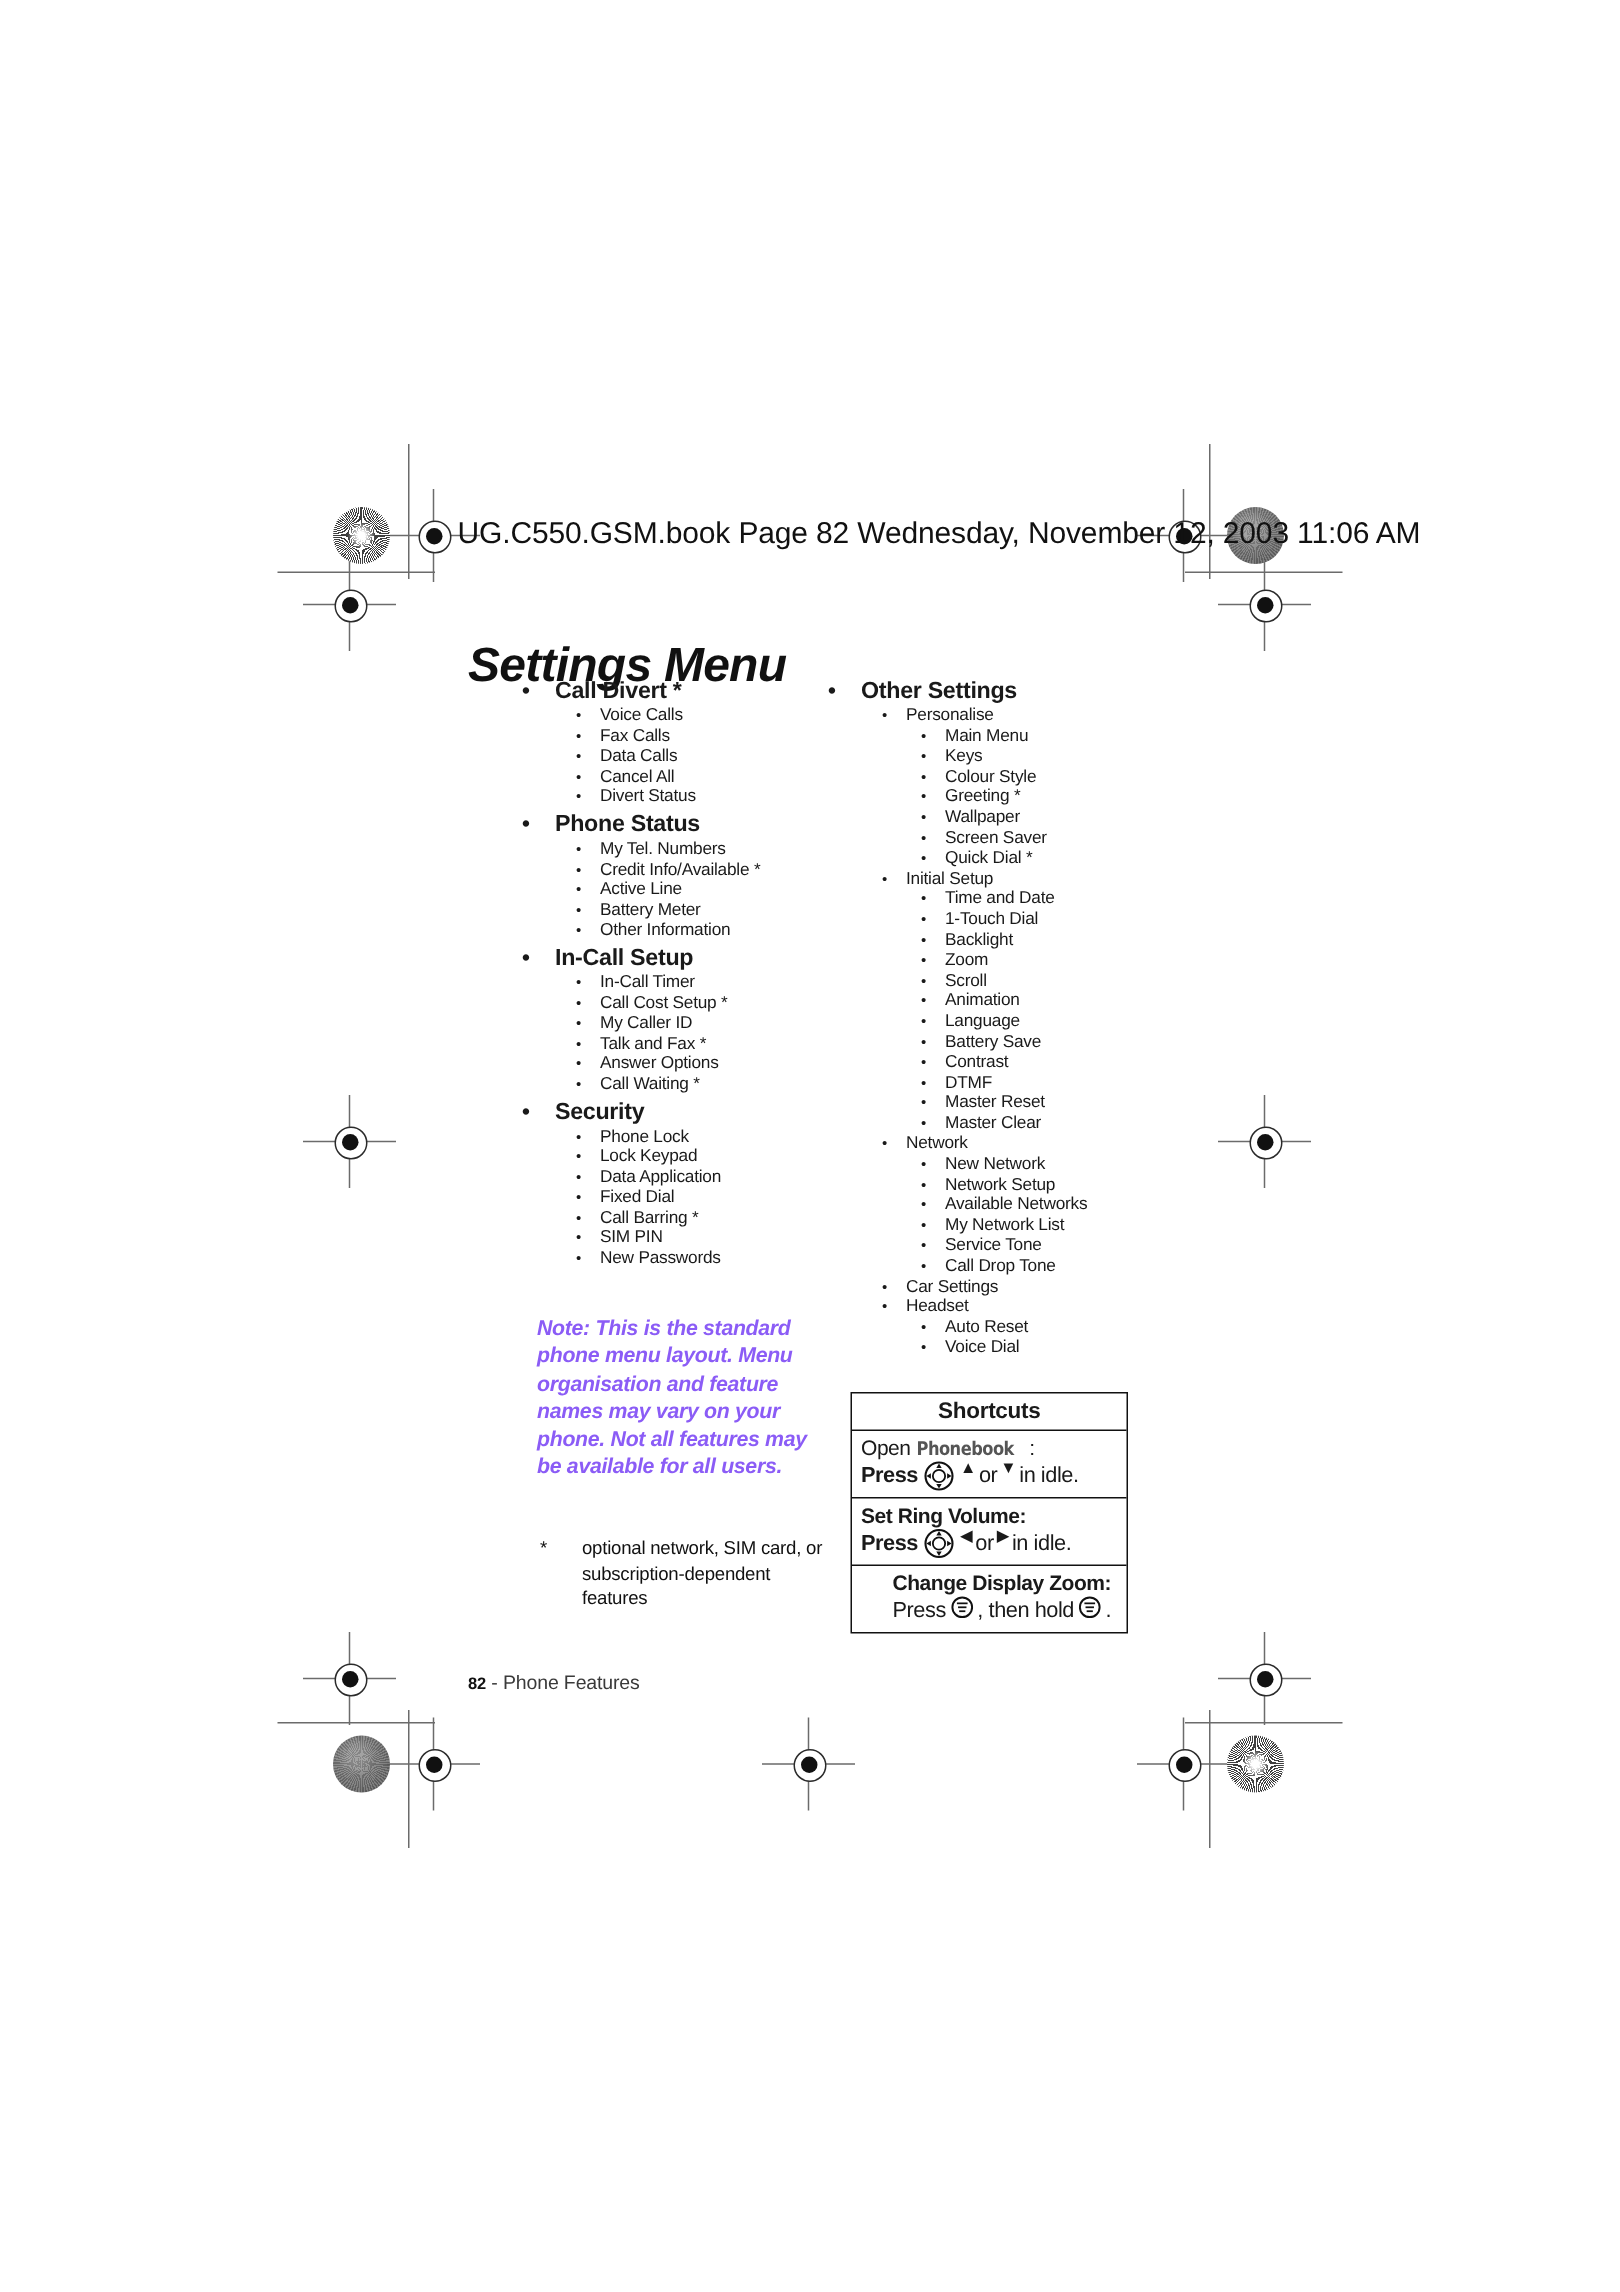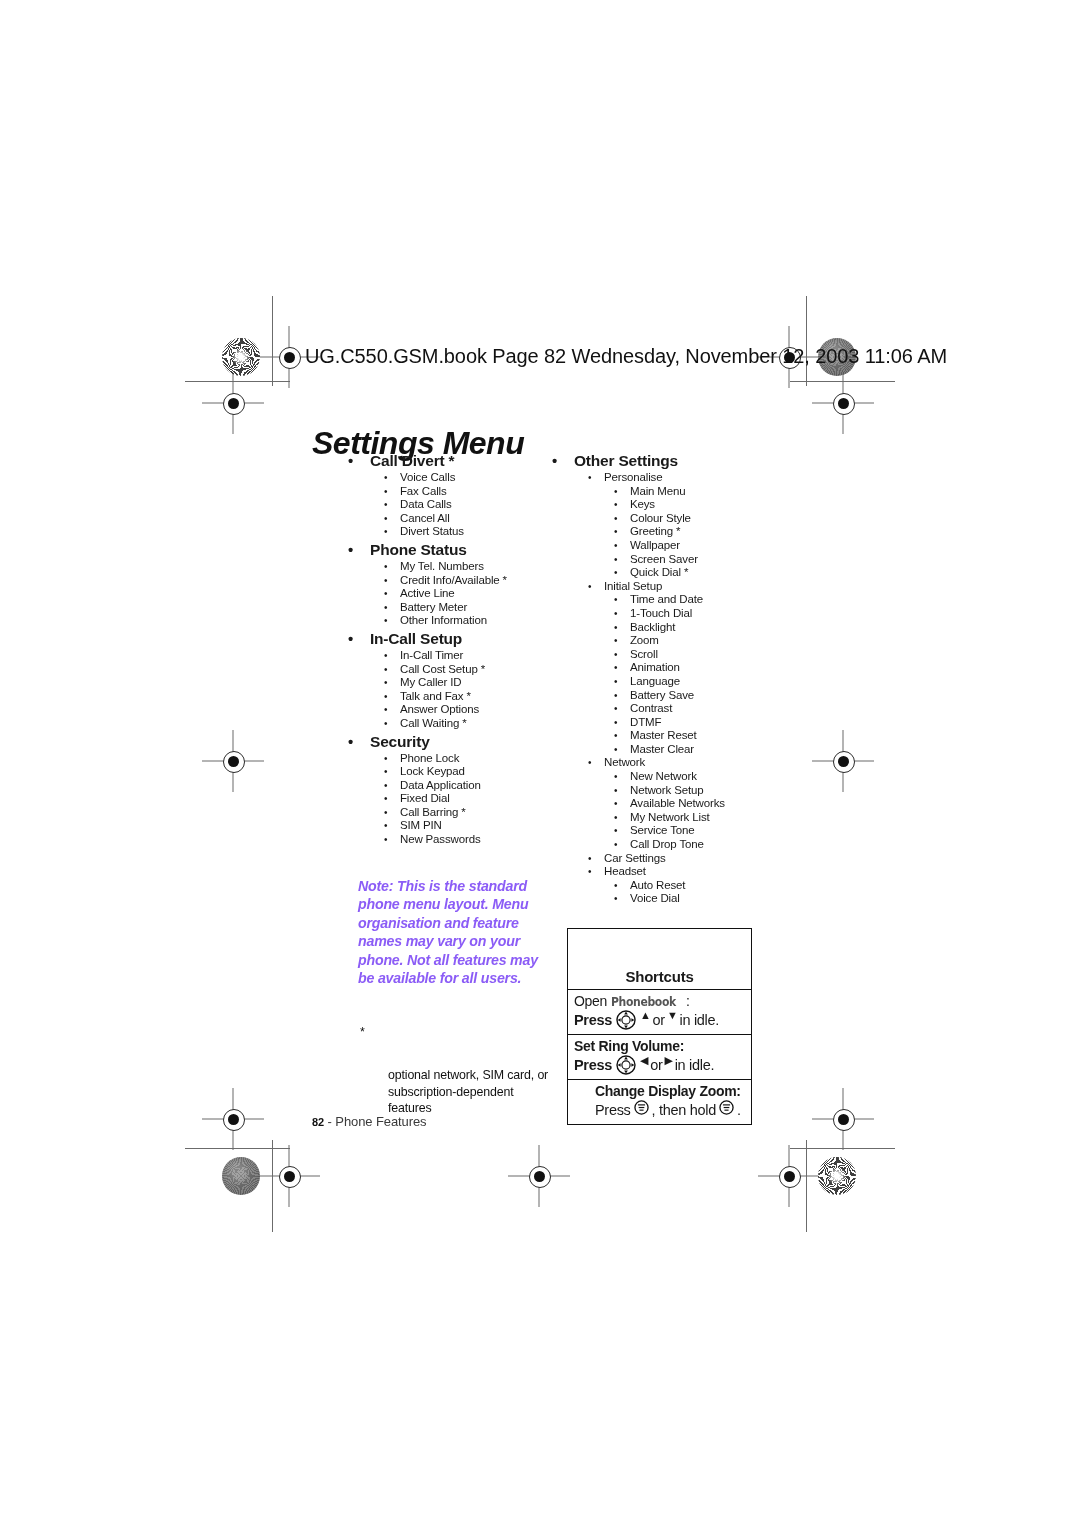--- a/index.html
+++ b/index.html
@@ -104,21 +104,21 @@
   .footnote {
     position: absolute;
     left: 360px; top: 1024px;
     width: 196px;
     font-size: 12.4px;
     line-height: 16.5px;
     letter-spacing: -0.15px;
     color: #111;
   }
   .footnote .star { position: absolute; left: 0; top: 0; }
-  .footnote .fbody { display: block; padding-left: 28px; margin-top: 43px; }
+  .footnote .fbody { display: block; padding-left: 28px; }
 
   .folio {
     position: absolute;
     left: 312px; top: 1114px;
     font-size: 13px;
     color: #3a3a3a;
     letter-spacing: -0.1px;
   }
   .folio b { color: #111; font-weight: 700; font-size: 11px; }
 
@@ -131,21 +131,20 @@
     background: #fff;
     box-sizing: border-box;
   }
   .sc-title {
     text-align: center;
     font-size: 15px;
     font-weight: 700;
     padding: 3px 0 4px;
     border-bottom: 1.6px solid #111;
     letter-spacing: -0.2px;
-    margin-top: 36px;
   }
   .sc-row {
     padding: 3px 6px 4px;
     border-bottom: 1.6px solid #111;
   }
   .sc-row:last-child { border-bottom: none; margin-left: 21px; }
   .sc-label { font-size: 14px; font-weight: 700; letter-spacing: -0.3px; white-space: nowrap; line-height: 17px; }
   .sc-label.thin { font-weight: 400; }
   .sc-action { font-size: 14.5px; letter-spacing: -0.3px; white-space: nowrap; line-height: 20px; display: flex; gap: 2px; }
   .sc-action .w { font-weight: 700; }

